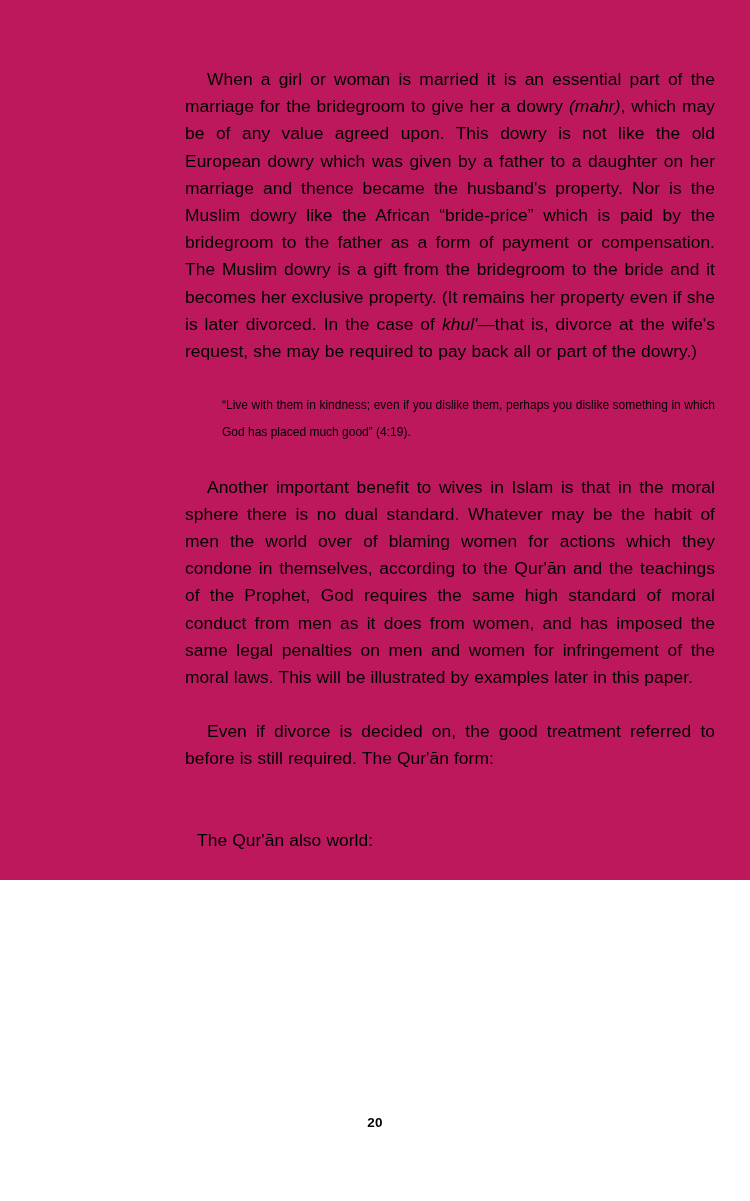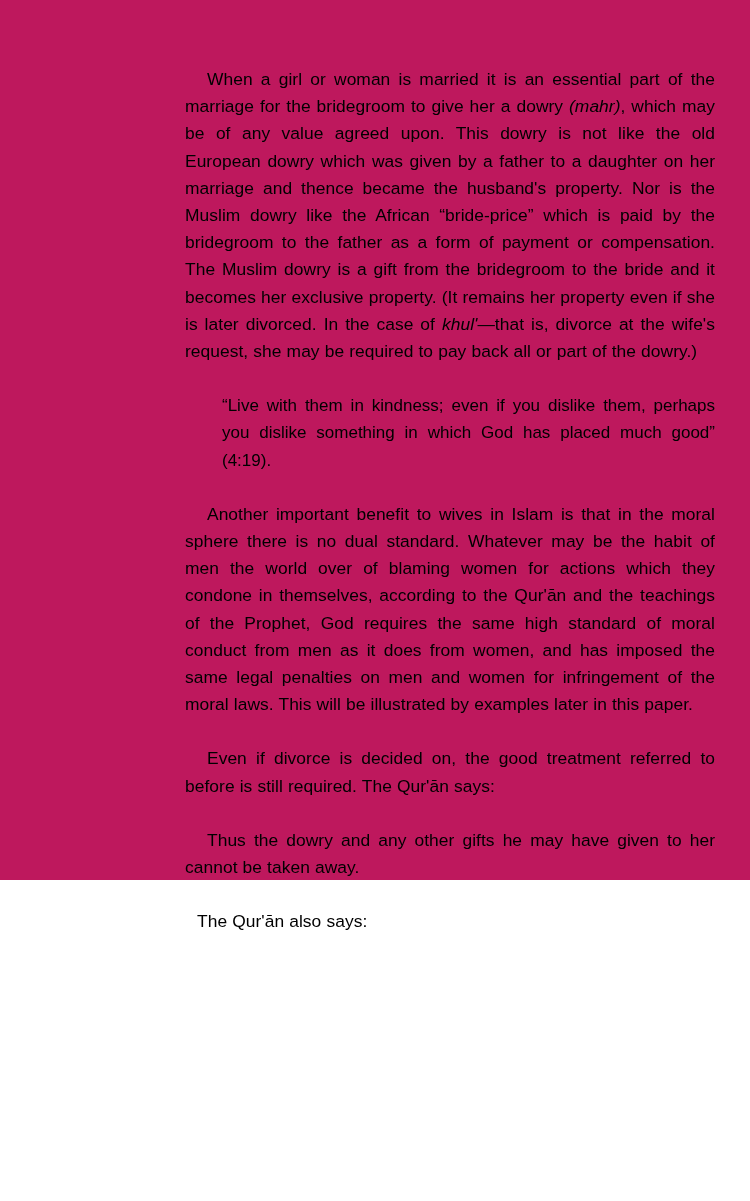--- a/index.html
+++ b/index.html
@@ -49,21 +49,21 @@
 
   p.para.last-line-natural {
     text-align: left;
   }
 
   blockquote.quote {
     margin: 0;
     padding-left: 37px;
     width: 493px;
     box-sizing: content-box;
-    font-size: 17px;
+    font-size: 12px;
     line-height: 27.2px;
     text-align: justify;
     text-indent: 0;
   }
 
   blockquote.quote > span.qline {
     display: block;
   }
 
   .gap-para {
@@ -102,28 +102,28 @@
     <blockquote class="quote">
       <span class="qline">“Live with them in kindness; even if you dislike them, perhaps you dislike something in which God has placed much good” (4:19).</span>
     </blockquote>
 
     <div class="gap-para"></div>
 
     <p class="para">Another important benefit to wives in Islam is that in the moral sphere there is no dual standard. Whatever may be the habit of men the world over of blaming women for actions which they condone in themselves, according to the Qur'ān and the teachings of the Prophet, God requires the same high standard of moral conduct from men as it does from women, and has imposed the same legal penalties on men and women for infringement of the moral laws. This will be illustrated by examples later in this paper.</p>
 
     <div class="gap-para"></div>
 
-    <p class="para">Even if divorce is decided on, the good treatment referred to before is still required. The Qur'ān says:</p>
+    <p class="para">Even if divorce is decided on, the good treatment referred to before is still required. The Qur'ān form:</p>
 
 
     <div class="gap-para"></div>
 
-    <p class="para">Thus the dowry and any other gifts he may have given to her cannot be taken away.</p>
 
     <div class="gap-para"></div>
 
-    <p class="para tight-indent last-line-natural">The Qur'ān also says:</p>
+    <p class="para tight-indent last-line-natural">The Qur'ān also world:</p>
 
 
   </div>
 
+  <div class="pageno">20</div>
 
 </div>
 
 </body></html>

